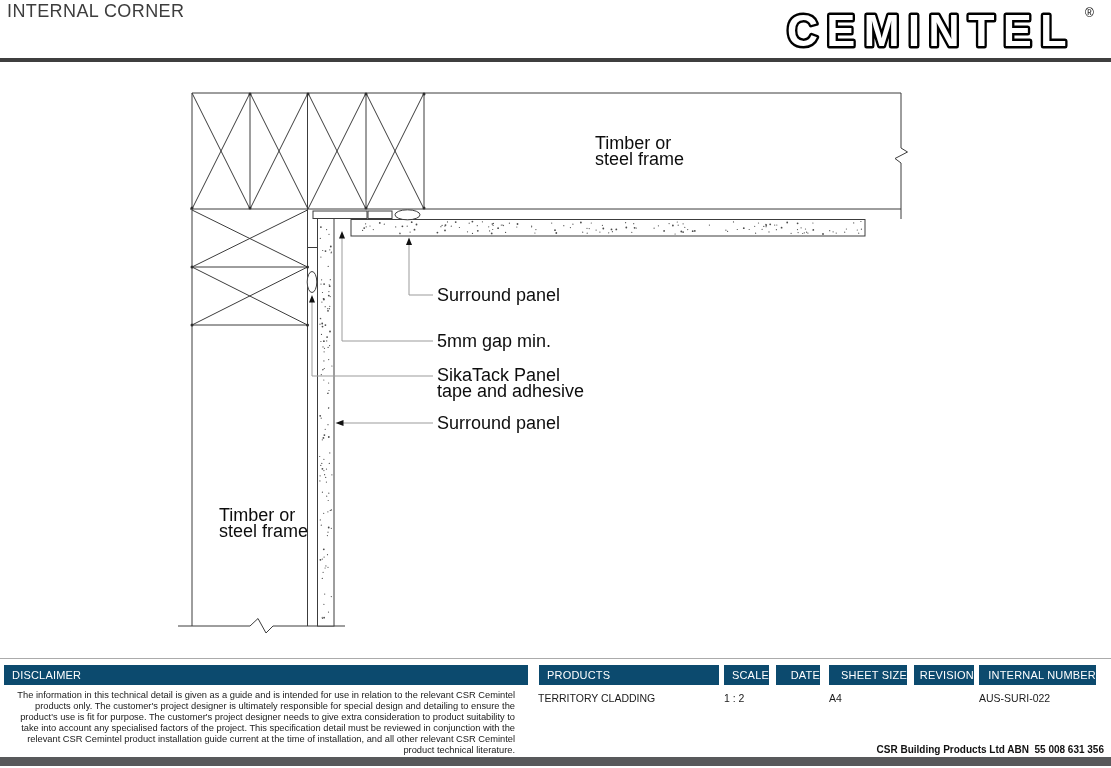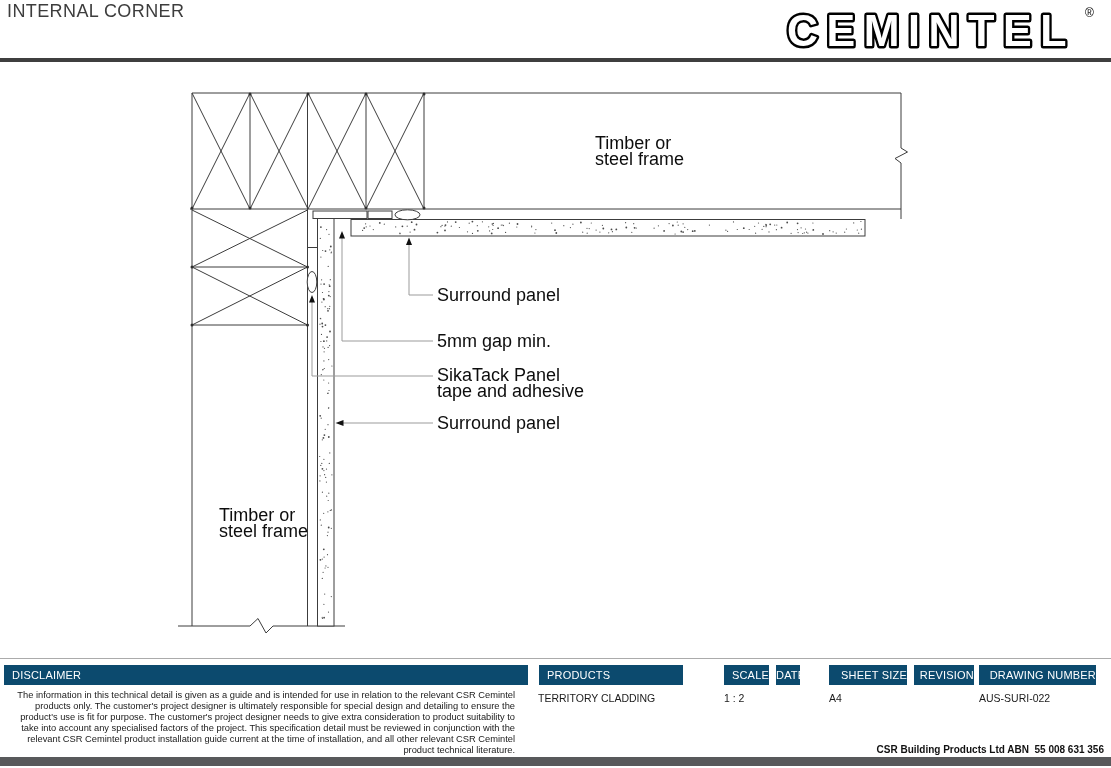--- a/index.html
+++ b/index.html
@@ -363,26 +363,26 @@
 <div class="lbl" style="left:437px;top:333px">5mm gap min.</div>
 <div class="lbl" style="left:437px;top:367px">SikaTack Panel
 tape and adhesive</div>
 <div class="lbl" style="left:437px;top:415px">Surround panel</div>
 <div class="lbl" style="left:219px;top:507px">Timber or
 steel frame</div>
 
 <div id="tb-rule" class="abs"></div>
 
 <div class="hdr pad" style="left:4px;width:524px">DISCLAIMER</div>
-<div class="hdr pad" style="left:539px;width:144px">PRODUCTS</div>
+<div class="hdr pad" style="left:539px;width:180px">PRODUCTS</div>
 <div class="hdr ctr" style="left:724px;width:45px">SCALE</div>
-<div class="hdr ctr" style="left:776px;width:24px">DATE</div>
+<div class="hdr ctr" style="left:776px;width:44px">DATE</div>
 <div class="hdr ctr" style="left:829px;width:78px">SHEET SIZE</div>
 <div class="hdr ctr" style="left:914px;width:60px">REVISION</div>
-<div class="hdr ctr" style="left:979px;width:117px">DRAWING NUMBER</div>
+<div class="hdr ctr" style="left:979px;width:117px">INTERNAL NUMBER</div>
 
 <div id="disclaimer-body" class="abs">The information in this technical detail is given as a guide and is intended for use in relation to the relevant CSR Cemintel products only. The customer's project designer is ultimately responsible for special design and detailing to ensure the product's use is fit for purpose. The customer's project designer needs to give extra consideration to product suitability to take into account any specialised factors of the project. This specification detail must be reviewed in conjunction with the relevant CSR Cemintel product installation guide current at the time of installation, and all other relevant CSR Cemintel product technical literature.</div>
 <div class="val" style="left:538px">TERRITORY CLADDING</div>
 <div class="val ctr" style="left:724px;width:45px">1 : 2</div>
 <div class="val ctr" style="left:776px;width:40px"></div>
 <div class="val ctr" style="left:829px;width:78px">A4</div>
 <div class="val ctr" style="left:914px;width:60px"></div>
 <div class="val ctr" style="left:979px;width:117px">AUS-SURI-022</div>
 
 <div id="company-abn" class="abs">CSR Building Products Ltd ABN  55 008 631 356</div>

